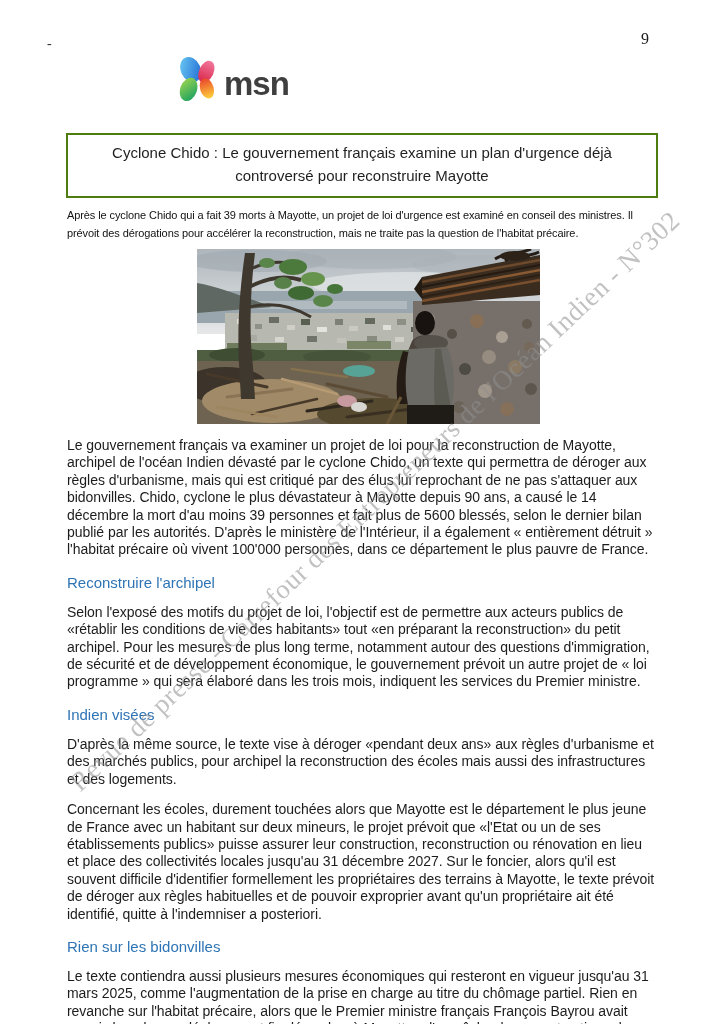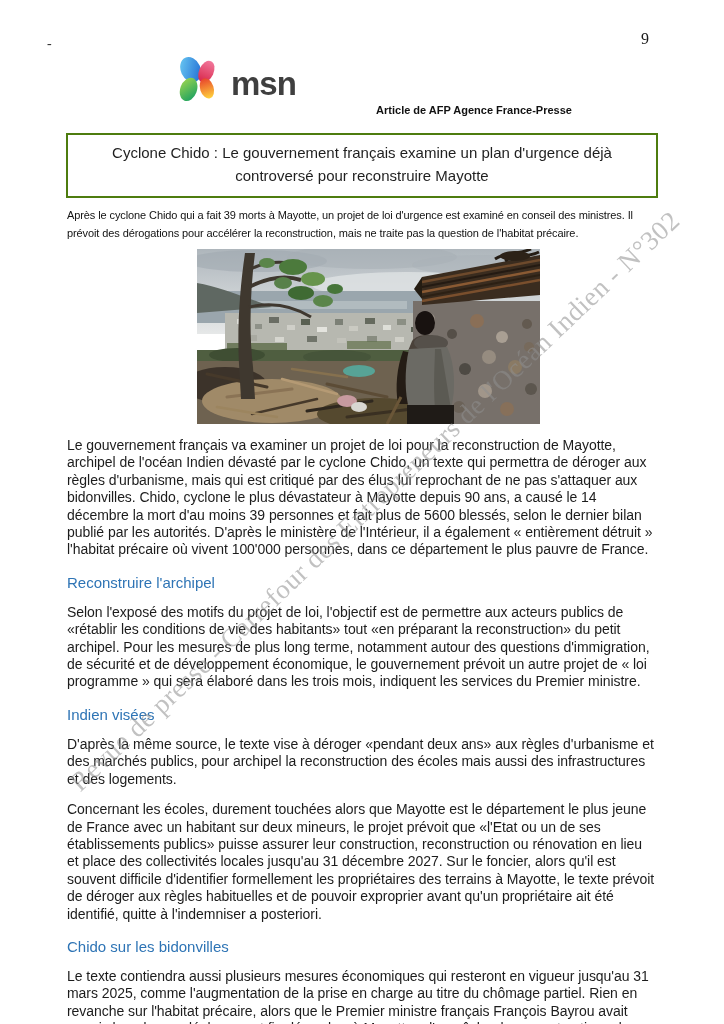--- a/index.html
+++ b/index.html
@@ -15,21 +15,21 @@
   .header-dash{
     position:absolute;left:47px;top:36px;
     font-family:"Liberation Serif",serif;font-size:14px;color:#333;
   }
   .page-number{
     position:absolute;left:641px;top:30px;
     font-family:"Liberation Serif",serif;font-size:16px;color:#1a1a1a;
   }
   .msn-logo{
     position:absolute;left:177px;top:56px;
-    display:flex;align-items:center;gap:12px;
+    display:flex;align-items:center;gap:5px;
   }
   .msn-logo svg{display:block;}
   .msn-wordmark{
     font-size:33px;font-weight:600;color:#3f3f3f;letter-spacing:-1px;line-height:1;
     padding-top:6px;
   }
   .source-line{
     position:absolute;left:0;right:0;top:104px;
     text-align:center;padding-left:224px;
     font-size:11px;font-weight:700;color:#111;
@@ -97,21 +97,20 @@
           </linearGradient>
         </defs>
         <ellipse cx="13" cy="13" rx="9.5" ry="12.5" fill="url(#pb)" transform="rotate(-25 13 13)"></ellipse>
         <ellipse cx="11" cy="32" rx="8" ry="11.5" fill="url(#pg)" transform="rotate(20 11 32)"></ellipse>
         <ellipse cx="28" cy="15" rx="7" ry="11" fill="url(#pp)" transform="rotate(24 28 15)"></ellipse>
         <ellipse cx="28.5" cy="31" rx="6.5" ry="10" fill="url(#po)" transform="rotate(-18 28.5 31)"></ellipse>
       </svg>
     </span>
     <span class="msn-wordmark">msn</span>
   </div>
-  <div class="source-line">Article de AFP Agence France-Presse</div>
 </div>
 
 <div class="title-box">
   <span>Cyclone Chido : Le gouvernement français examine un plan d'urgence déjà controversé pour reconstruire Mayotte</span>
 </div>
 
 <div class="lede">Après le cyclone Chido qui a fait 39 morts à Mayotte, un projet de loi d'urgence est examiné en conseil des ministres. Il prévoit des dérogations pour accélérer la reconstruction, mais ne traite pas la question de l'habitat précaire.</div>
 
 <svg class="article-photo" viewBox="0 0 343 175" preserveAspectRatio="none">
   <defs>
@@ -236,16 +235,16 @@
 
 <div class="para">Le gouvernement français va examiner un projet de loi pour la reconstruction de Mayotte, archipel de l'océan Indien dévasté par le cyclone Chido, un texte qui permettra de déroger aux règles d'urbanisme, mais qui est critiqué par des élus lui reprochant de ne pas s'attaquer aux bidonvilles. Chido, cyclone le plus dévastateur à Mayotte depuis 90 ans, a causé le 14 décembre la mort d'au moins 39 personnes et fait plus de 5600 blessés, selon le dernier bilan publié par les autorités. D'après le ministère de l'Intérieur, il a également « entièrement détruit » l'habitat précaire où vivent 100'000 personnes, dans ce département le plus pauvre de France.</div>
 
 <div class="section-heading">Reconstruire l'archipel</div>
 <div class="para">Selon l'exposé des motifs du projet de loi, l'objectif est de permettre aux acteurs publics de «rétablir les conditions de vie des habitants» tout «en préparant la reconstruction» du petit archipel. Pour les mesures de plus long terme, notamment autour des questions d'immigration, de sécurité et de développement économique, le gouvernement prévoit un autre projet de « loi programme » qui sera élaboré dans les trois mois, indiquent les services du Premier ministre.</div>
 
 <div class="section-heading">Indien visées</div>
 <div class="para">D'après la même source, le texte vise à déroger «pendant deux ans» aux règles d'urbanisme et des marchés publics, pour archipel la reconstruction des écoles mais aussi des infrastructures et des logements.</div>
 <div class="para">Concernant les écoles, durement touchées alors que Mayotte est le département le plus jeune de France avec un habitant sur deux mineurs, le projet prévoit que «l'Etat ou un de ses établissements publics» puisse assurer leur construction, reconstruction ou rénovation en lieu et place des collectivités locales jusqu'au 31 décembre 2027. Sur le foncier, alors qu'il est souvent difficile d'identifier formellement les propriétaires des terrains à Mayotte, le texte prévoit de déroger aux règles habituelles et de pouvoir exproprier avant qu'un propriétaire ait été identifié, quitte à l'indemniser a posteriori.</div>
 
-<div class="section-heading">Chido sur les bidonvilles</div>
+<div class="section-heading">Rien sur les bidonvilles</div>
 <div class="para">Le texte contiendra aussi plusieurs mesures économiques qui resteront en vigueur jusqu'au 31 mars 2025, comme l'augmentation de la prise en charge au titre du chômage partiel. Rien en revanche sur l'habitat précaire, alors que le Premier ministre français François Bayrou avait promis lors de son déplacement fin décembre à Mayotte «d'empêcher la reconstruction» des bidonvilles.</div>
 
 <div class="watermark">Revue de presse - Carrefour des Entrepreneurs de l'Océan Indien - N°302</div>
 
 </body></html>

